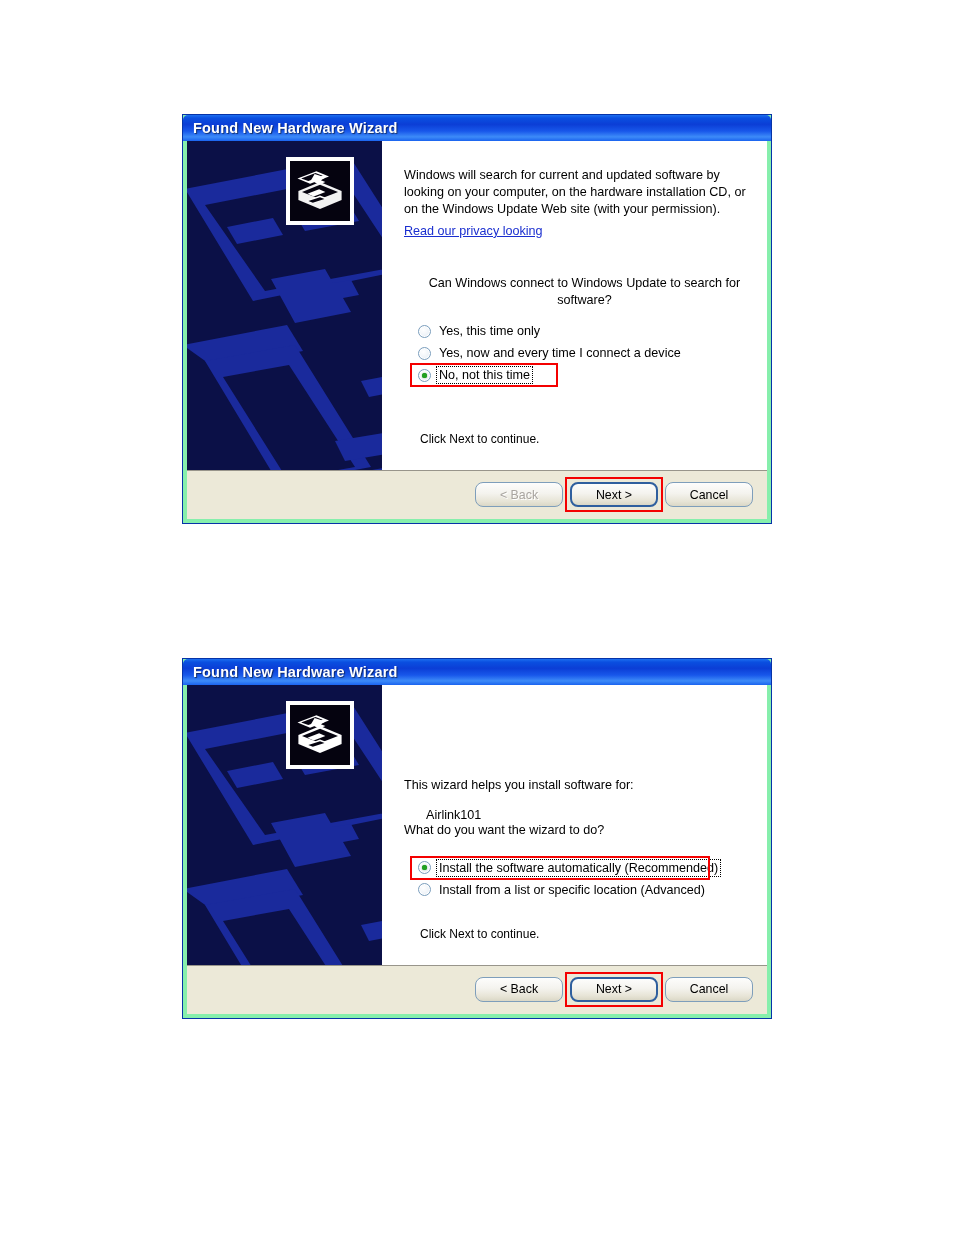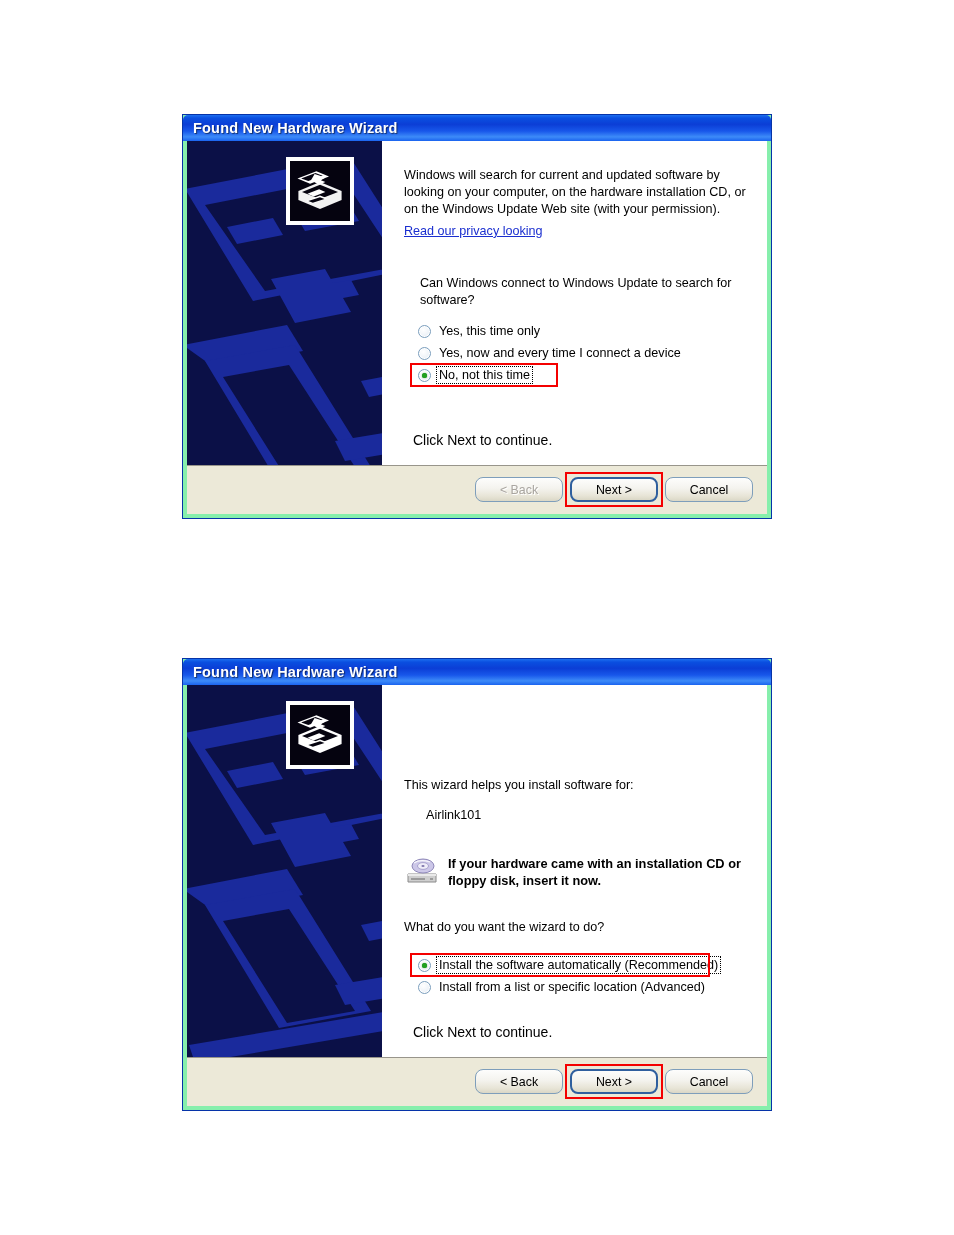--- a/index.html
+++ b/index.html
@@ -113,24 +113,25 @@
     margin-top: 4px;
     font-size: 12.6px;
     color: #1a2ecf;
     text-decoration: underline;
   }
   p.question {
     margin: 36px 0 12px 16px;
     font-size: 12.6px;
     line-height: 1.34;
     color: #000000;
+    text-align: center;
   }
   p.closing {
-    margin: 9px;
-    font-size: 14px;
+    margin: 16px;
+    font-size: 12px;
     color: #000000;
   }
 
   
   .radio-group { margin: 0 0 0 14px; text-align: center; }
   .radio-row {
     display: flex;
     align-items: center;
     height: 22px;
     position: relative;
@@ -373,37 +374,20 @@
               <path d="M17 41 L30 37 L35 39 L22 43 Z" fill="#05030f"></path>
             </g>
           </svg>
         </div>
       </div>
 
       <div class="content variant2">
         <p class="para">This wizard helps you install software for:</p>
         <p class="device-name">Airlink101</p>
 
-        <div class="cd-note">
-          <span class="cd-icon">
-            <svg viewBox="0 0 34 30" width="34" height="30">
-
-              <path d="M2 18 L30 18 L30 26 L2 26 Z" fill="#cfcfcf" stroke="#8a8a8a" stroke-width="1"></path>
-              <path d="M2 18 L30 18 L30 20 L2 20 Z" fill="#eaeaea"></path>
-              <rect x="5" y="22" width="14" height="2" fill="#9a9a9a"></rect>
-              <rect x="24" y="22" width="3" height="2" fill="#9a9a9a"></rect>
-
-              <ellipse cx="17" cy="10" rx="11" ry="7" fill="#ccc7e8" stroke="#8d86b8" stroke-width="1"></ellipse>
-              <ellipse cx="17" cy="10" rx="5.5" ry="3.4" fill="#efedf8" stroke="#9b94c4" stroke-width="0.8"></ellipse>
-              <ellipse cx="17" cy="10" rx="1.6" ry="1" fill="#7e76ad"></ellipse>
-              <path d="M8 7 Q14 3 24 6" stroke="#ffffff" stroke-width="1.2" fill="none" opacity="0.85"></path>
-            </svg>
-          </span>
-          <span class="cd-note-text">If your hardware came with an installation CD or floppy disk, insert it now.</span>
-        </div>
 
         <p class="para" style="margin-bottom:18px;">What do you want the wizard to do?</p>
 
         <div class="radio-group" style="margin-left:14px;">
           <div class="radio-row checked focused boxed">
             <span class="radio-hl" style="width:300px;"></span>
             <span class="radio-dot"></span>
             <span class="radio-label">Install the software automatically (Recommended)</span>
           </div>
           <div class="radio-row">

